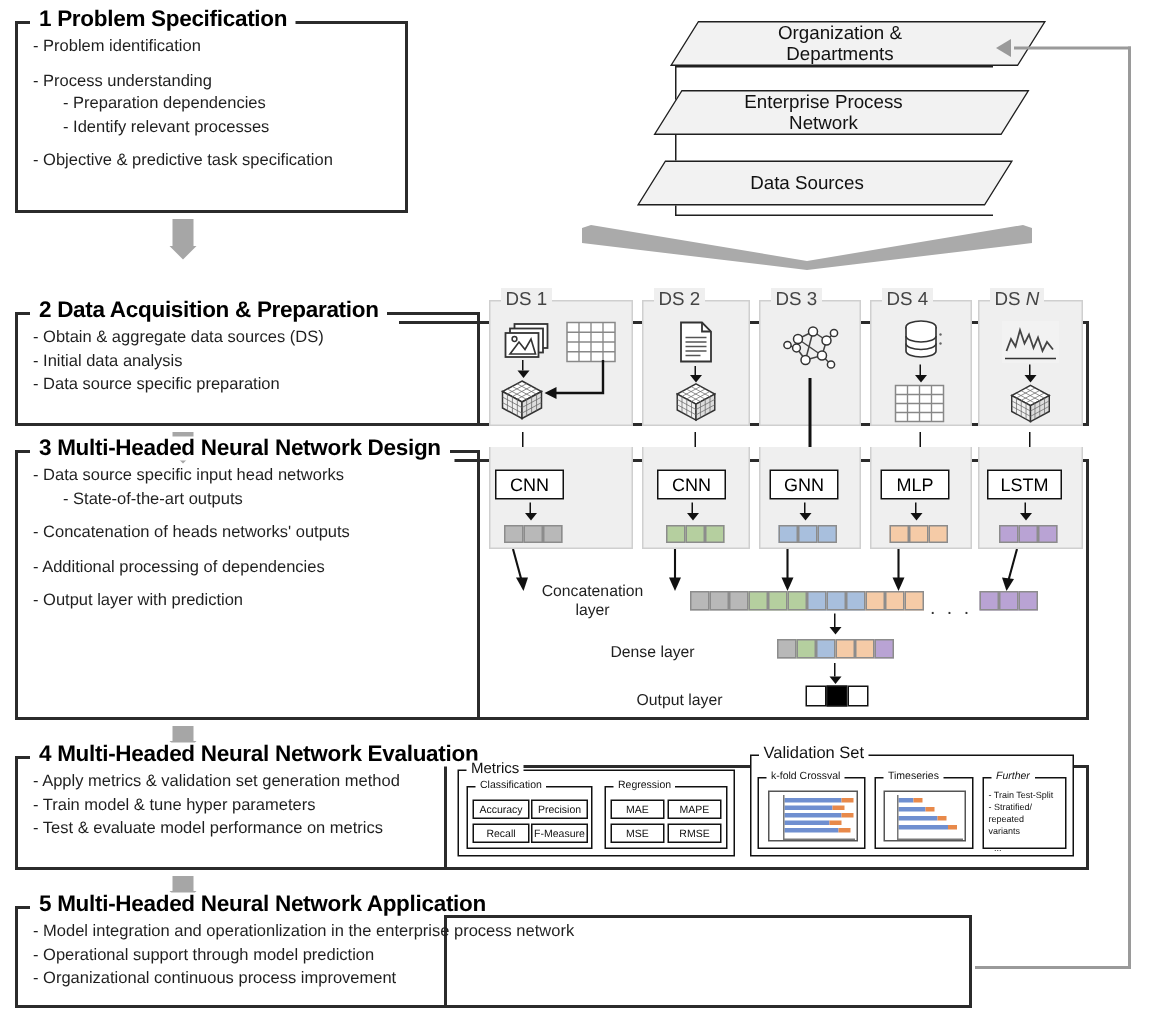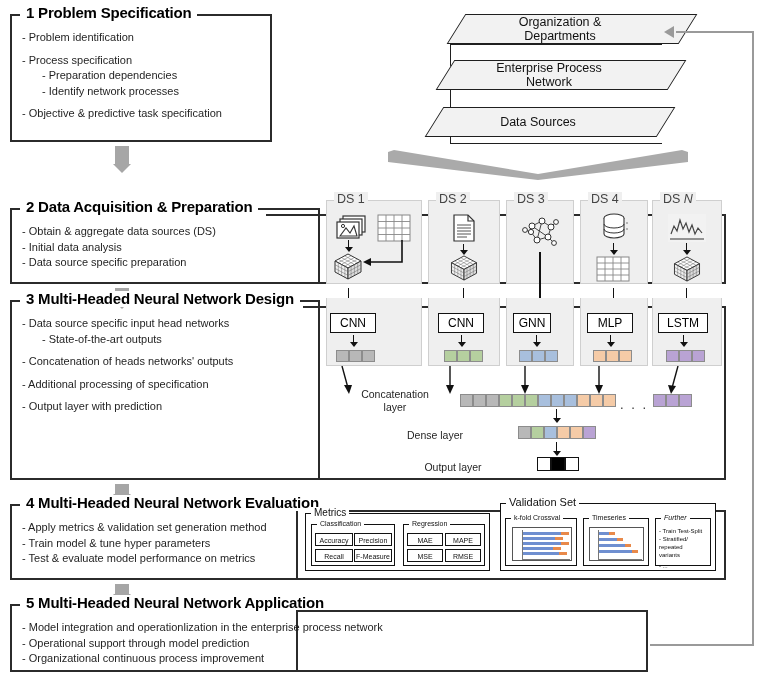--- a/index.html
+++ b/index.html
@@ -4,21 +4,21 @@
 <style>
   html,body{margin:0;padding:0;background:#ffffff;}
   body{width:768px;height:683px;position:relative;overflow:hidden;
        font-family:"Liberation Sans",sans-serif;color:#1a1a1a;}
   .abs{position:absolute;}
 
   
   .section{position:absolute;border:2px solid #2b2b2b;background:transparent;box-sizing:border-box;}
   .section-title{position:absolute;top:-11px;left:8px;background:#ffffff;padding:0 6px;
     font-size:15px;font-weight:bold;letter-spacing:-.2px;white-space:nowrap;line-height:16px;color:#000;}
-  .bullets{position:absolute;left:10px;top:14px;font-size:11px;line-height:15.5px;color:#1f1f1f;white-space:nowrap;}
+  .bullets{position:absolute;left:10px;top:8px;font-size:11px;line-height:15.5px;color:#1f1f1f;white-space:nowrap;}
   .bullets div{white-space:nowrap;}
   .ind{padding-left:20px;}
   .sp{height:7px;}
 
   
   .gray-arrow{position:absolute;width:18px;}
   .gray-arrow .shaft{width:14px;margin:0 auto;background:#a6a6a6;}
   .gray-arrow .head{width:0;height:0;margin:0 auto;border-left:9px solid transparent;
     border-right:9px solid transparent;border-top:9px solid #a6a6a6;}
 
@@ -67,23 +67,23 @@
   .vline{position:absolute;background:#111;}
 </style>
 </head>
 <body>
 
 <div class="section" style="left:10px;top:14px;width:262px;height:128px;">
   <div class="section-title">1 Problem Specification</div>
   <div class="bullets">
     <div>-  Problem identification</div>
     <div class="sp"></div>
-    <div>-  Process specification</div>
+    <div>-  Process understanding</div>
     <div class="ind">-  Preparation dependencies</div>
-    <div class="ind">-  Identify network processes</div>
+    <div class="ind">-  Identify relevant processes</div>
     <div class="sp"></div>
     <div>-  Objective &amp; predictive task specification</div>
   </div>
 </div>
 
 <div class="gray-arrow" style="left:113px;top:146px;">
   <div class="shaft" style="height:18px;"></div>
     <div class="head"></div>
 </div>
 
@@ -375,38 +375,38 @@
 </div>
 
 <div class="section" style="left:10px;top:300px;width:310px;height:180px;">
   <div class="section-title">3 Multi-Headed Neural Network Design</div>
   <div class="bullets">
     <div>-  Data source specific input head networks</div>
     <div class="ind">-  State-of-the-art outputs</div>
     <div class="sp"></div>
     <div>-  Concatenation of heads networks' outputs</div>
     <div class="sp"></div>
-    <div>-  Additional processing of specification</div>
+    <div>-  Additional processing of dependencies</div>
     <div class="sp"></div>
     <div>-  Output layer with prediction</div>
   </div>
 </div>
 <div class="abs" style="left:303px;top:306px;width:423px;height:2px;background:#2b2b2b;"></div>
 <div class="abs" style="left:724px;top:306px;width:2px;height:174px;background:#2b2b2b;"></div>
 <div class="abs" style="left:318px;top:478px;width:408px;height:2px;background:#2b2b2b;"></div>
 
 <div class="ds-panel" style="left:326px;top:298px;border-top:none;width:96px;height:68px;"></div>
 <div class="ds-panel" style="left:428px;top:298px;border-top:none;width:72px;height:68px;"></div>
 <div class="ds-panel" style="left:506px;top:298px;border-top:none;width:68px;height:68px;"></div>
 <div class="ds-panel" style="left:580px;top:298px;border-top:none;width:68px;height:68px;"></div>
 <div class="ds-panel" style="left:652px;top:298px;border-top:none;width:70px;height:68px;"></div>
 
 <div class="model-box" style="left:330px;top:313px;width:46px;height:20px;padding-top:2px;">CNN</div>
 <div class="model-box" style="left:438px;top:313px;width:46px;height:20px;padding-top:2px;">CNN</div>
-<div class="model-box" style="left:513px;top:313px;width:38px;height:20px;padding-top:2px;">GNN</div>
+<div class="model-box" style="left:513px;top:313px;width:46px;height:20px;padding-top:2px;">GNN</div>
 <div class="model-box" style="left:587px;top:313px;width:46px;height:20px;padding-top:2px;">MLP</div>
 <div class="model-box" style="left:658px;top:313px;width:50px;height:20px;padding-top:2px;">LSTM</div>
 
 <div class="blk-arrow" style="left:349px;top:335px;">
     <div class="s" style="height:7px;"></div>
     <div class="h"></div>
   </div>
 <div class="blk-arrow" style="left:457px;top:335px;">
     <div class="s" style="height:7px;"></div>
     <div class="h"></div>

